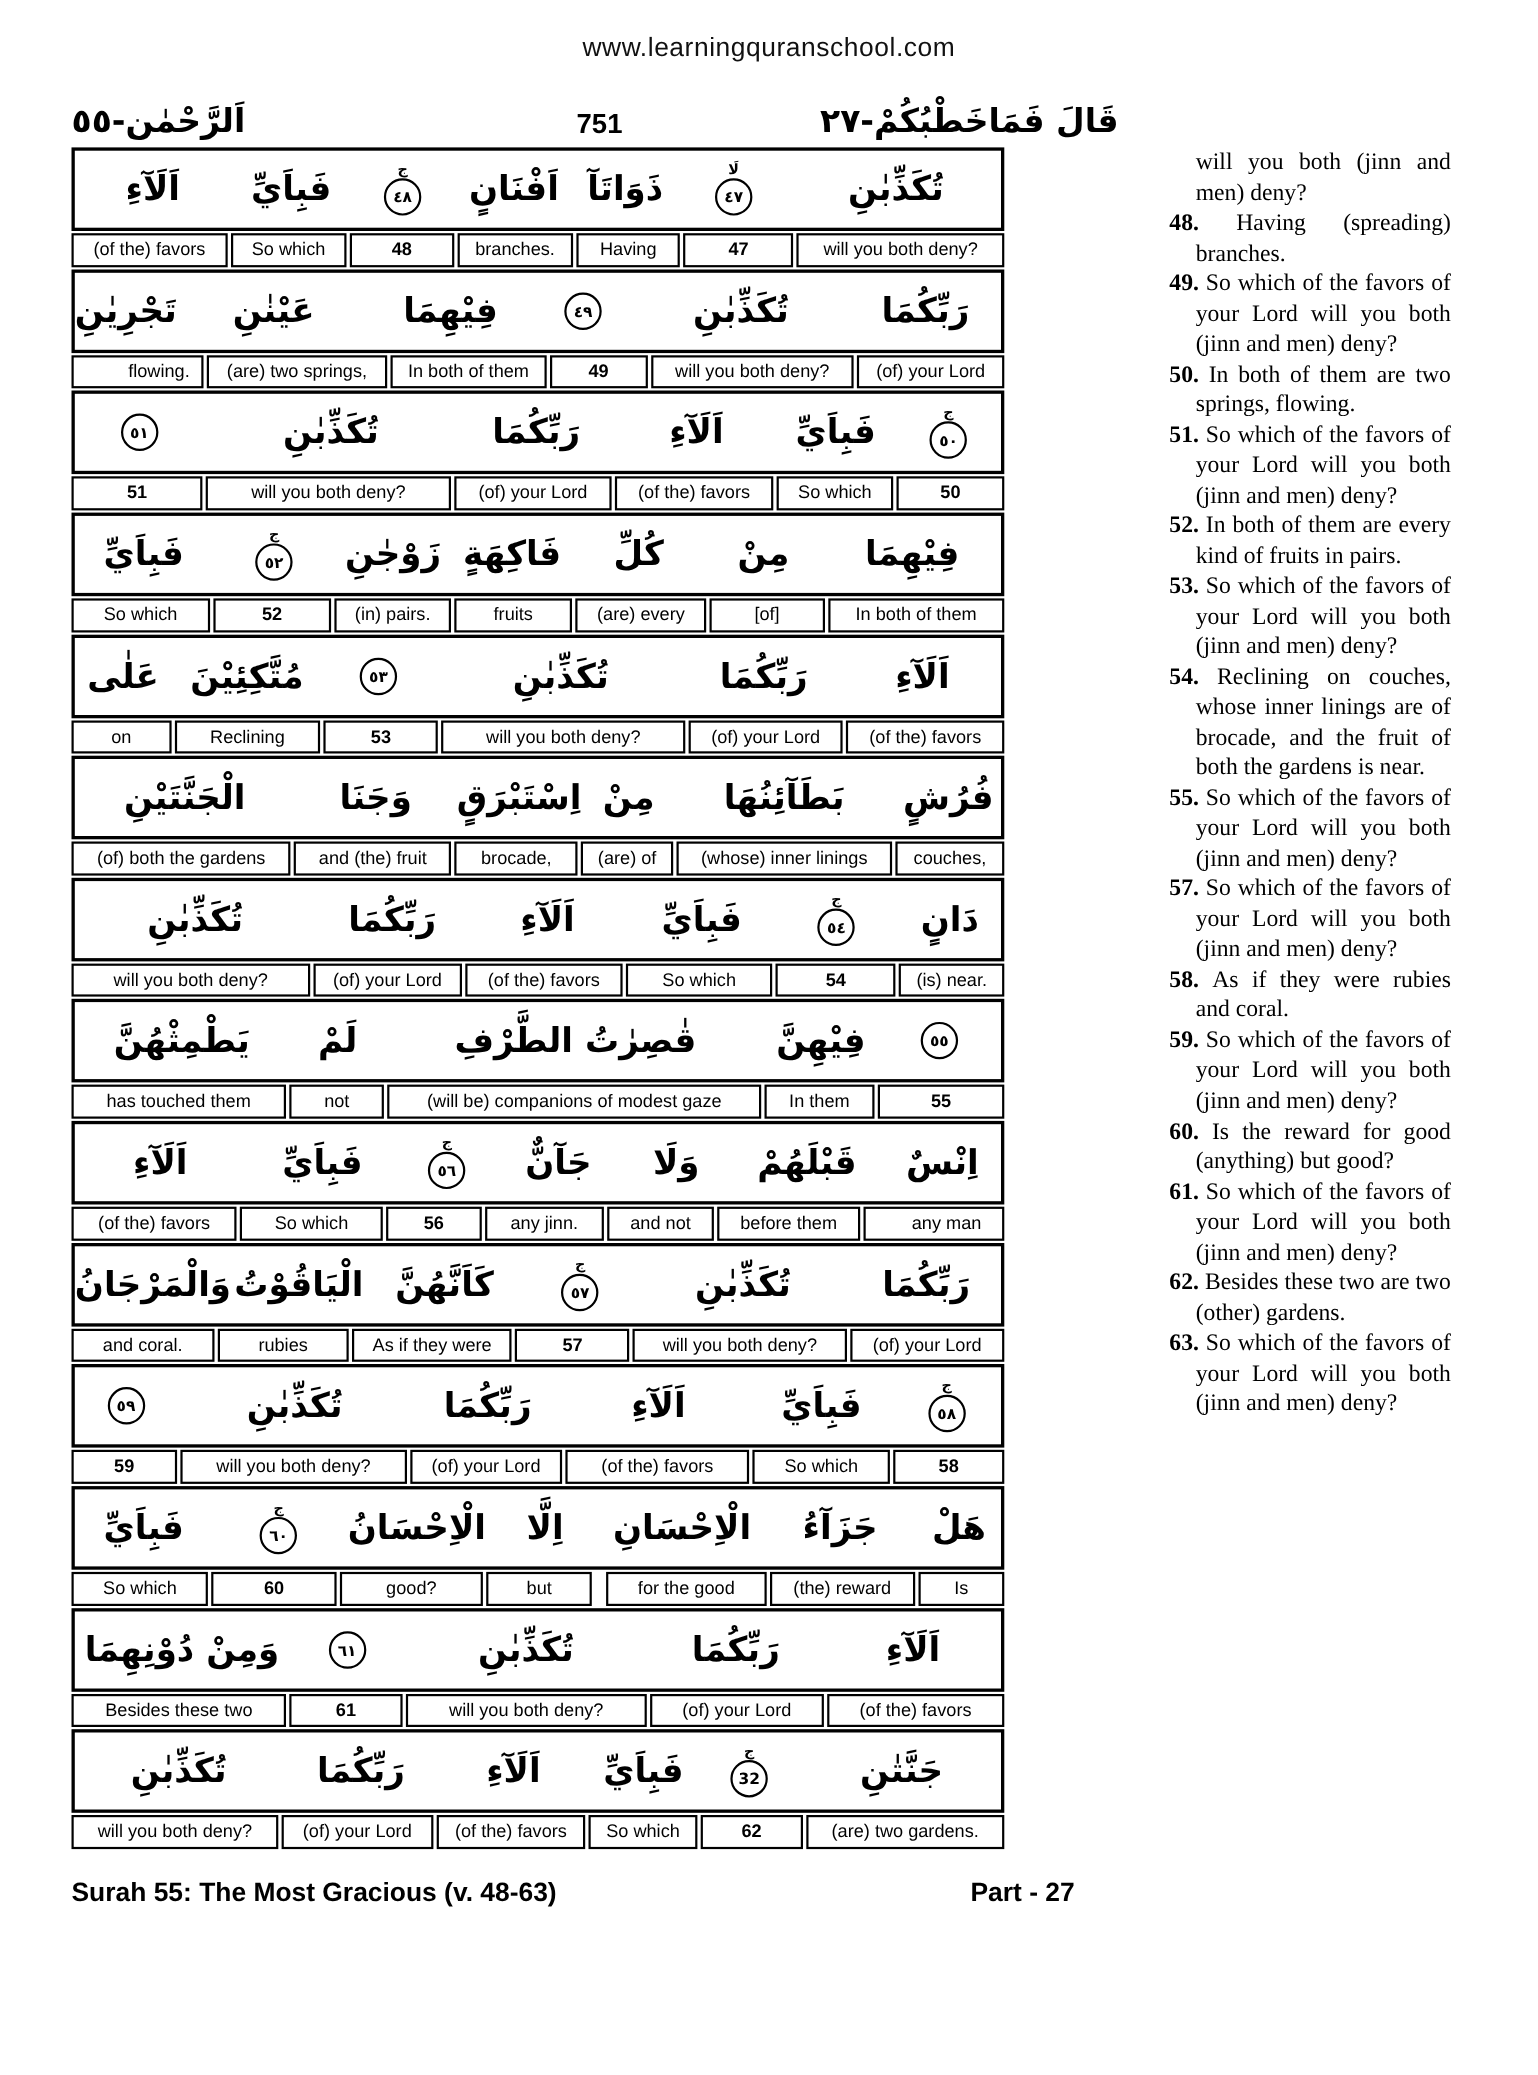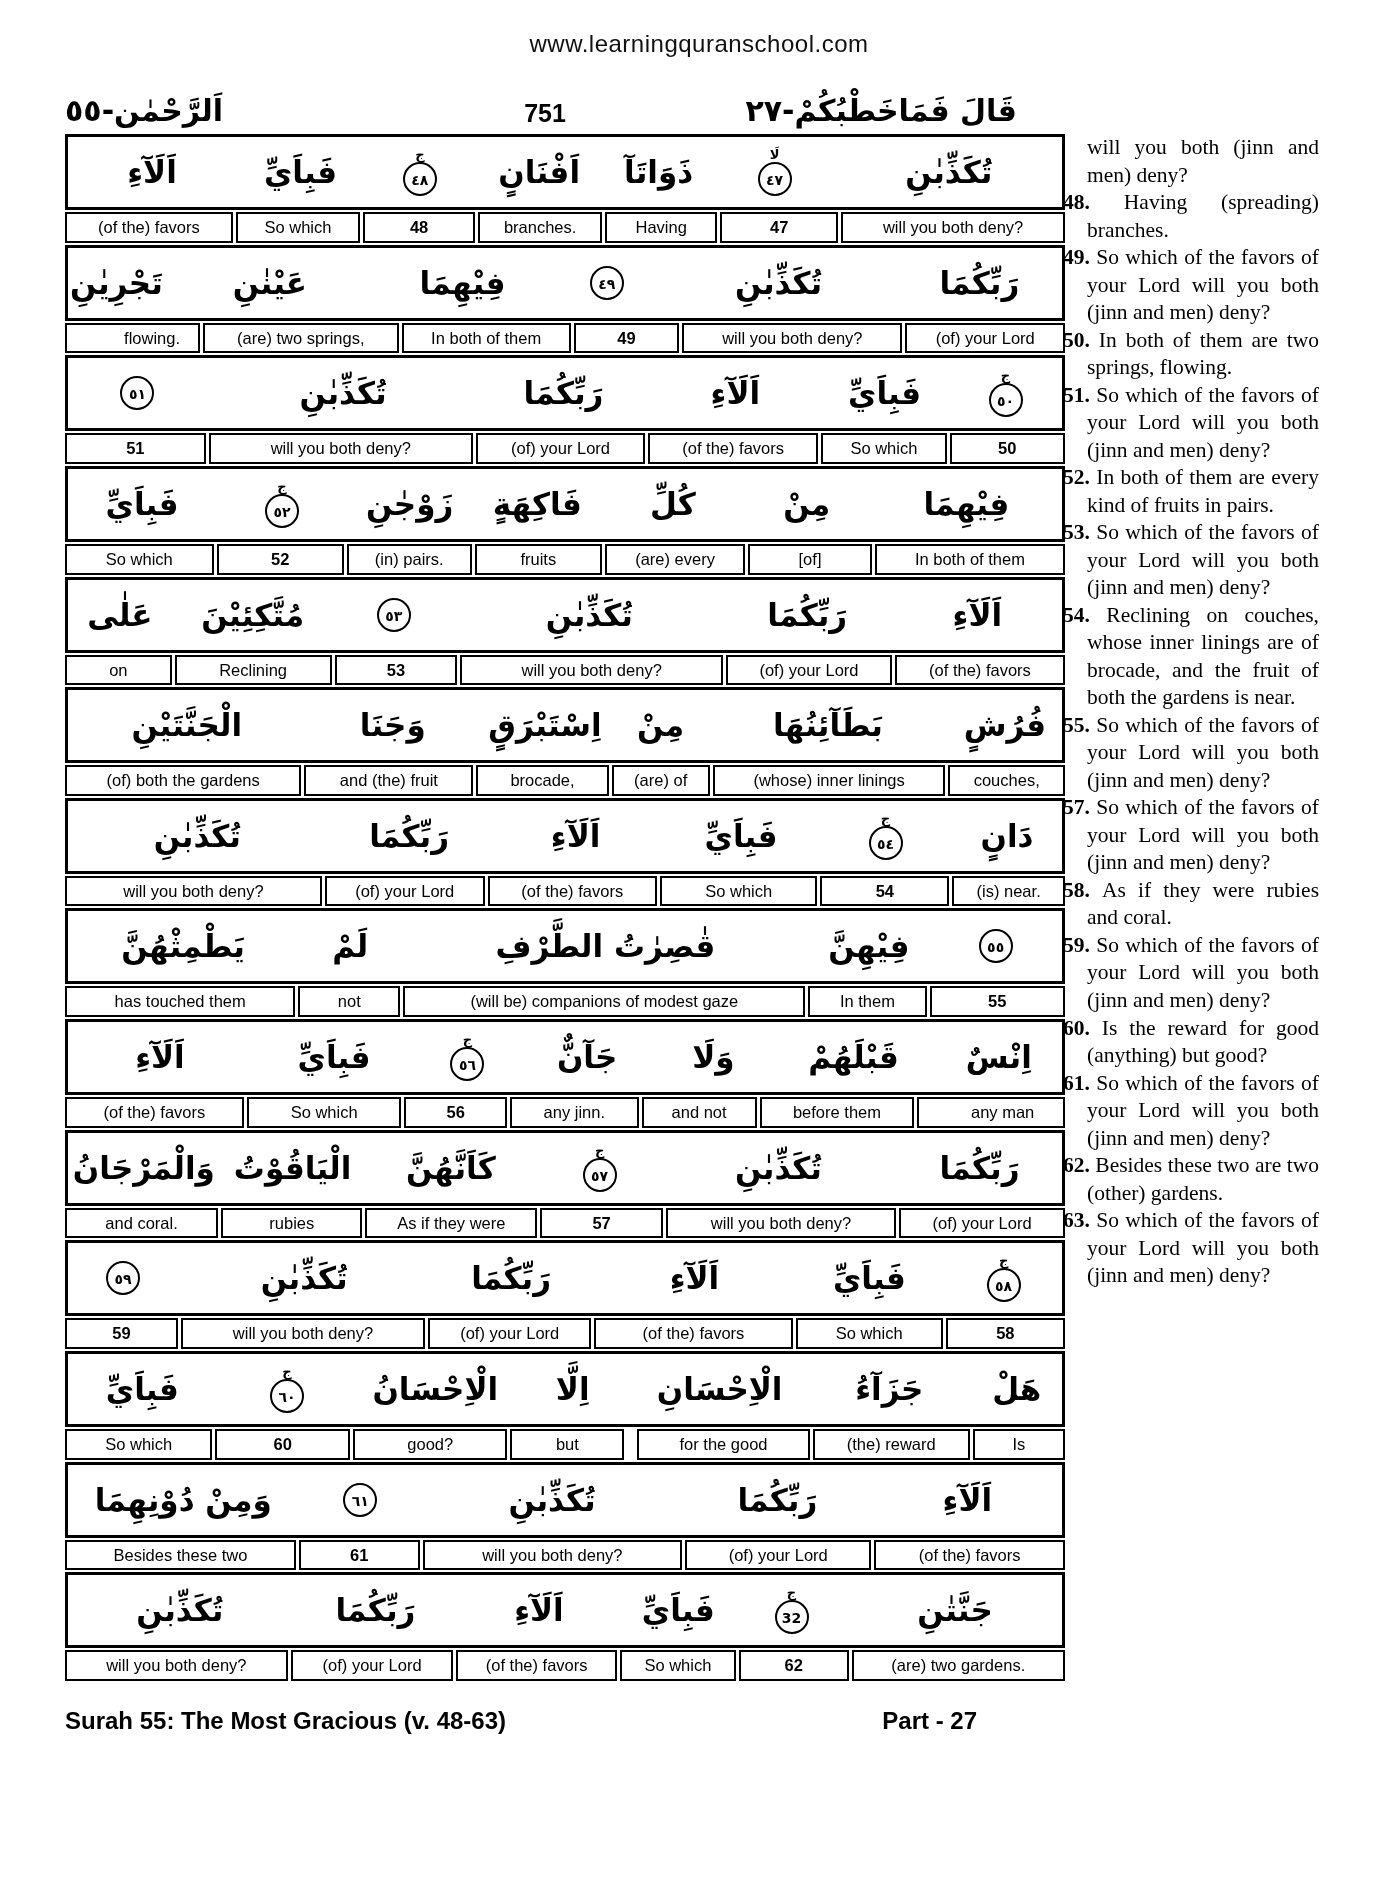--- a/index.html
+++ b/index.html
@@ -7,21 +7,21 @@
   .page{position:relative;width:1398px;height:1886px;background:#fff;}
   .url-line{padding-top:30px;text-align:center;font-size:24px;letter-spacing:.5px;color:#111;}
   .header-row{position:relative;width:960px;margin:14px 0 6px 65px;height:56px;}
   .hdr-ar{font-family:"DejaVu Sans",sans-serif;font-weight:bold;font-size:30px;position:absolute;bottom:0;}
   .hdr-left{left:0;}
   .hdr-right{right:8px;}
   .pg-num{position:absolute;bottom:0;left:0;right:0;text-align:center;font-size:25px;font-weight:bold;}
   .content{display:flex;align-items:flex-start;}
   .left-col{width:960px;margin-left:65px;flex:none;}
   
-  .wtable{width:1000px;box-sizing:border-box;}
+  .wtable{width:848px;box-sizing:border-box;}
   .block{margin:0;}
   .ar-row{box-sizing:border-box;border:3px solid #000;height:76px;display:flex;gap:3px;align-items:stretch;background:#fff;}
   .ar-cell{flex-basis:0;display:flex;align-items:center;justify-content:center;font-family:"DejaVu Sans",sans-serif;font-weight:bold;font-size:31px;white-space:nowrap;overflow:visible;}
   .en-row{display:flex;gap:3px;margin:2px 0;}
   .en-cell{flex-basis:0;box-sizing:border-box;border:2px solid #000;text-align:center;font-size:16.5px;padding:3px 1px;line-height:1.25;white-space:nowrap;overflow:hidden;background:#fff;}
   .en-cell.num{font-weight:bold;}
   .marker{display:inline-flex;flex-direction:column;align-items:center;line-height:1;}
   .waqf{font-size:13px;font-weight:bold;margin-bottom:1px;}
   .circle{box-sizing:border-box;width:34px;height:34px;border:2.5px solid #000;border-radius:50%;display:flex;align-items:center;justify-content:center;font-size:14px;font-weight:bold;padding-top:2px;}
   

